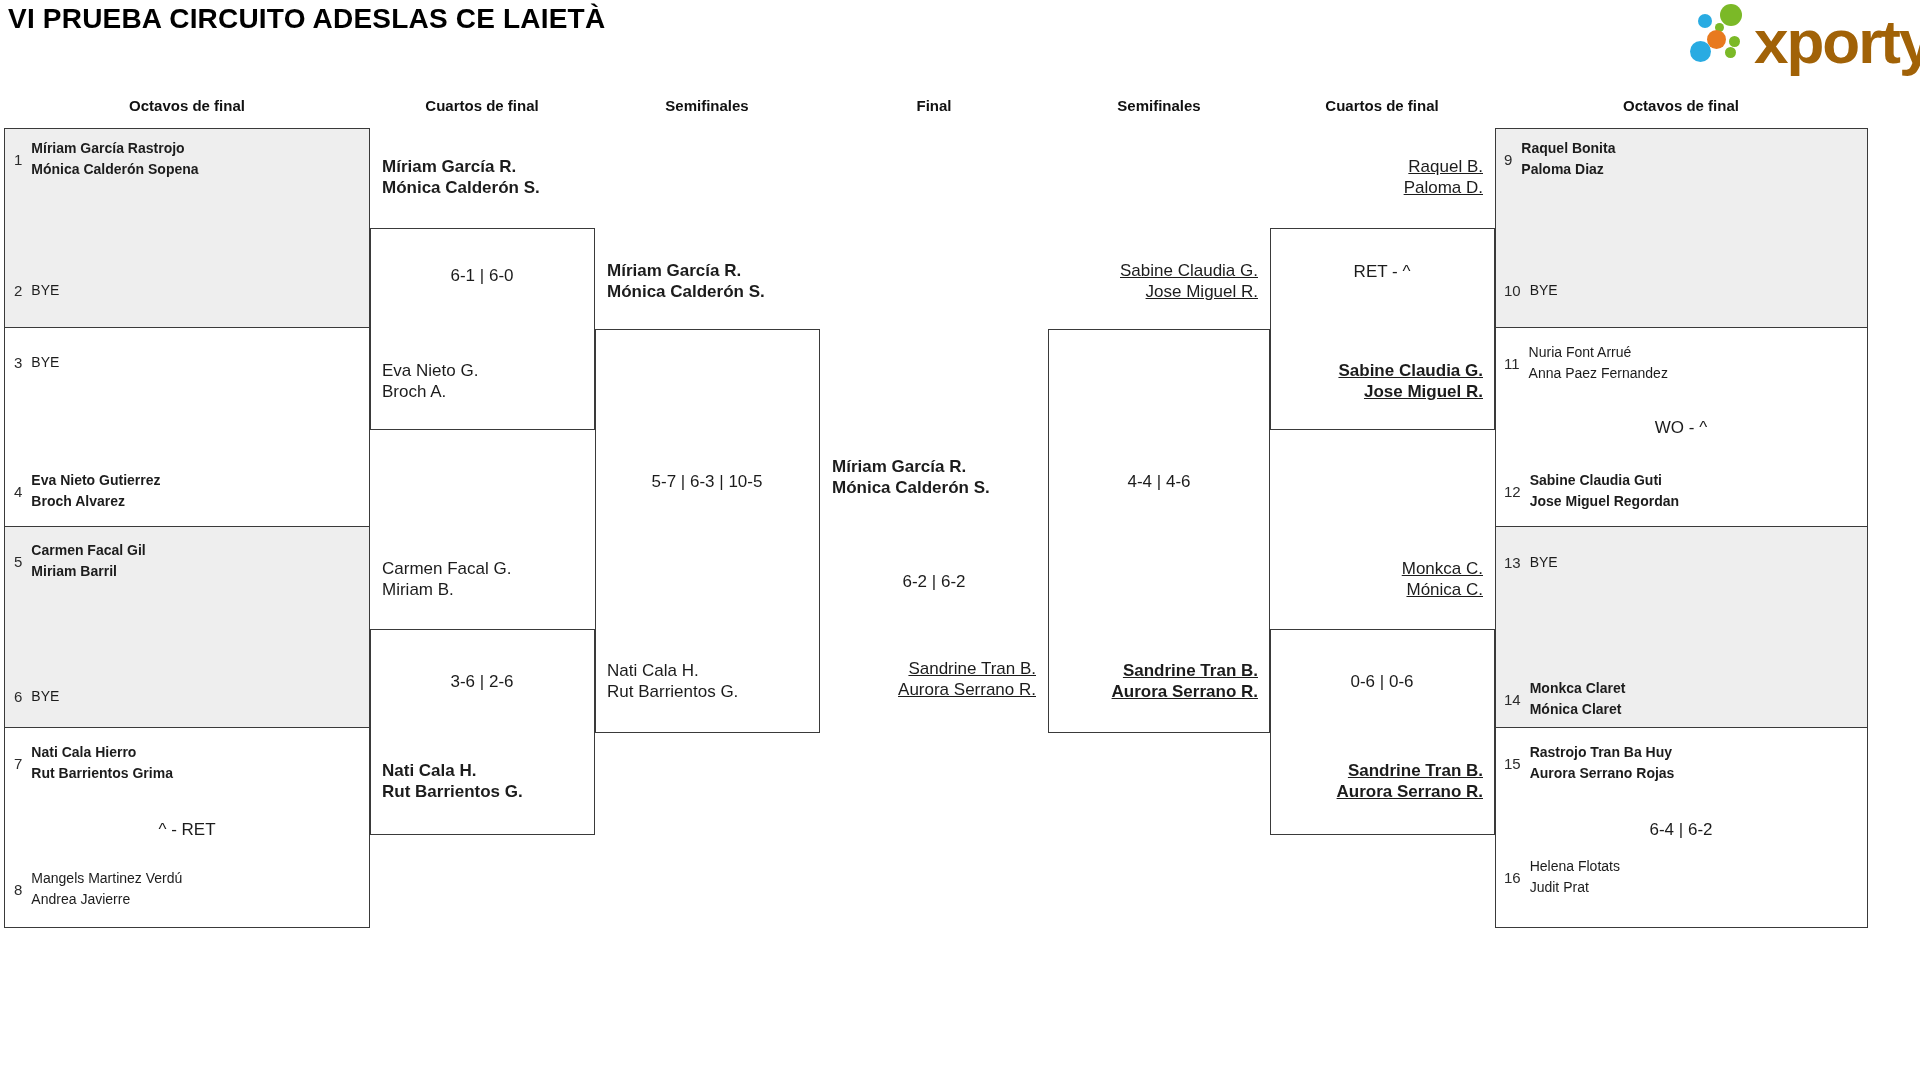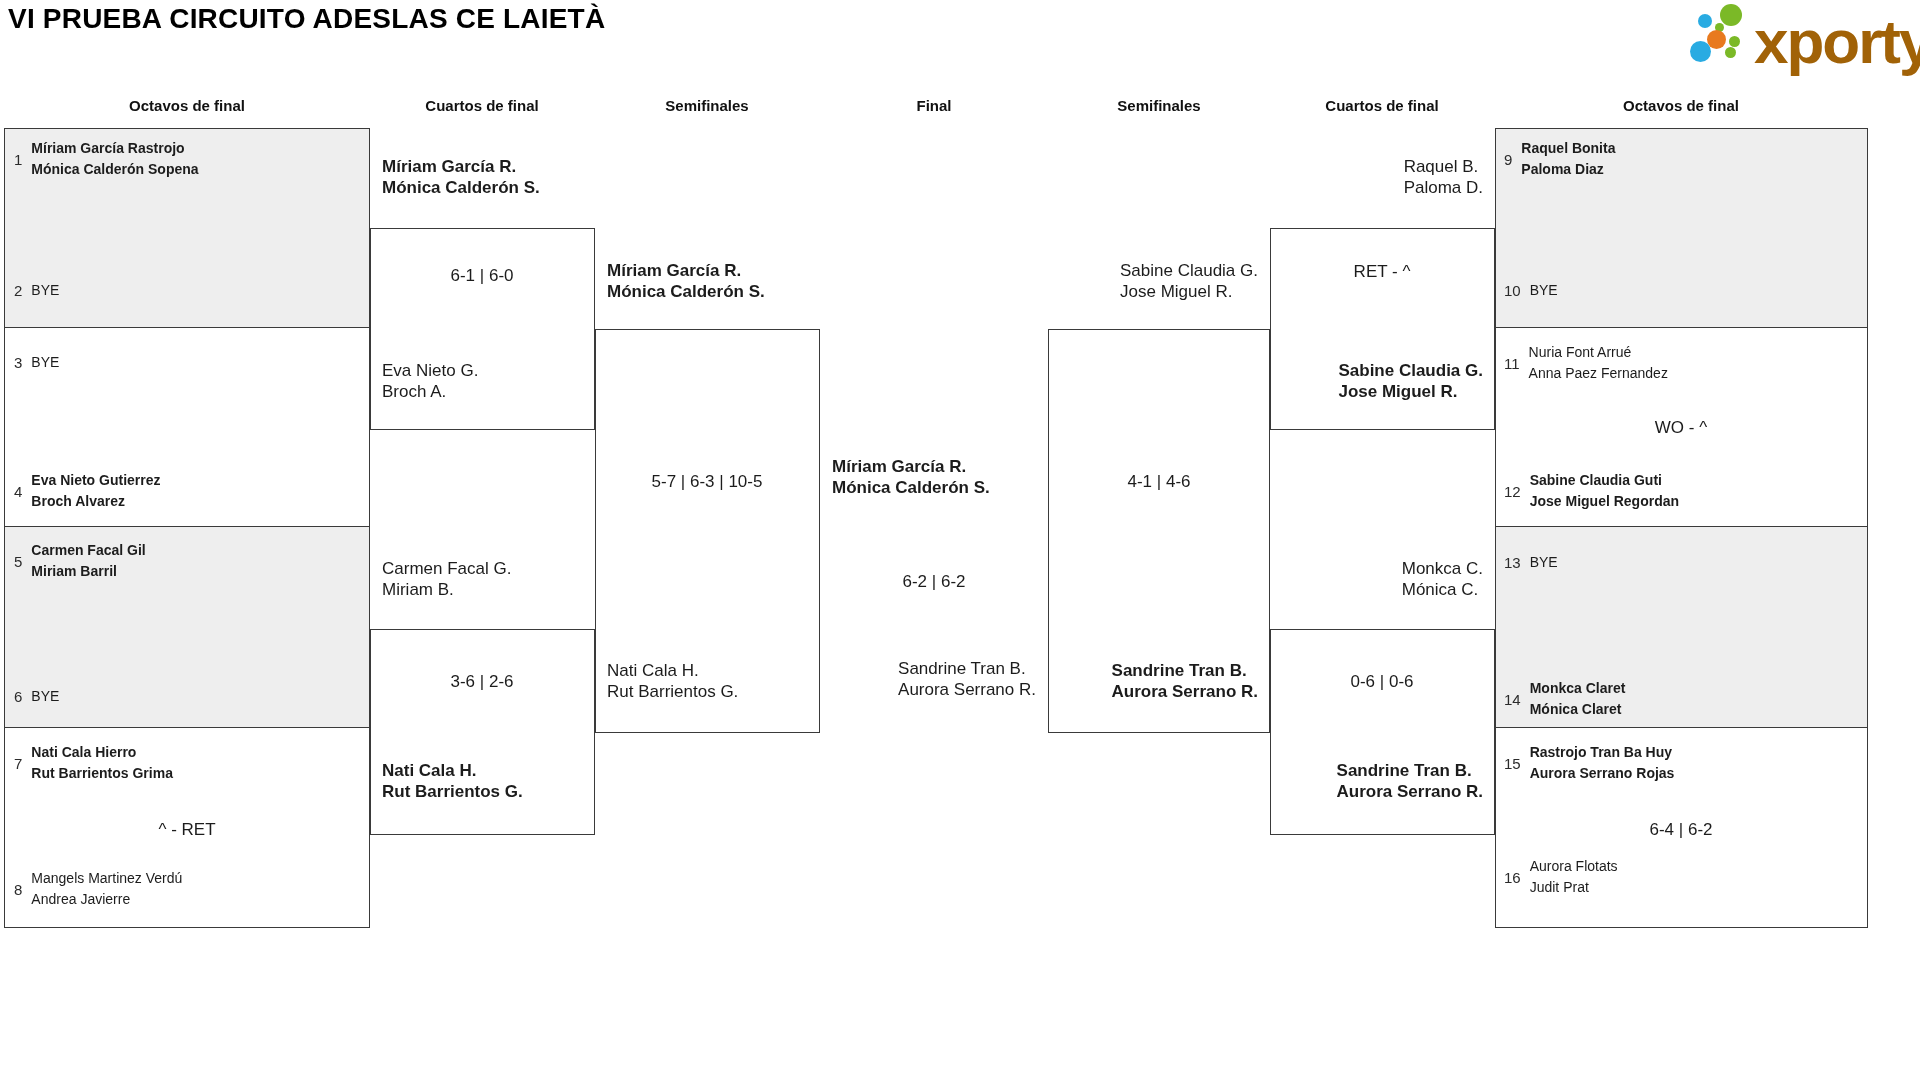--- a/index.html
+++ b/index.html
@@ -9,21 +9,21 @@
   .title{position:absolute;left:8px;top:2px;font-size:28px;line-height:34px;
          font-weight:600;color:#000;letter-spacing:.2px;}
   .hdr{position:absolute;top:97px;transform:translateX(-50%);font-size:15px;
        font-weight:bold;color:#111;white-space:nowrap;}
   .bx{position:absolute;border:1px solid #3a3a3a;box-sizing:border-box;background:#fff;}
   .bx.shade{background:#eeeeee;}
   .slot{position:absolute;display:flex;align-items:center;gap:9px;}
   .seed{font-size:15px;color:#2b2b2b;}
   .names{font-size:14px;line-height:21px;}
   .team{position:absolute;font-size:17px;line-height:21px;}
-  .team.ar{text-align:left;}
+  .team.ar{text-align:right;text-decoration:underline;}
   .winner{font-weight:bold;}
   .score{position:absolute;transform:translateX(-50%);font-size:17px;color:#1c1c1c;white-space:nowrap;}
   .logo{position:absolute;left:1688px;top:4px;width:225px;height:62px;display:block;text-decoration:none;}
   .dot{position:absolute;border-radius:50%;}
   .dot-blue{background:#29abe2;}
   .dot-green{background:#7bb927;}
   .dot-orange{background:#e87a1e;}
   .wordmark{position:absolute;left:60px;top:2px;font-size:62px;font-weight:bold;
             color:#a16207;letter-spacing:-2px;margin-left:6px;}
 </style>
@@ -163,21 +163,21 @@
     <span class="seed">15</span>
     <div class="names winner">
       <div>Rastrojo Tran Ba Huy</div>
       <div>Aurora Serrano Rojas</div>
     </div>
   </div>
   <div class="score" style="left:1681px;top:820px">6-4 | 6-2</div>
   <div class="slot" style="left:1504px;top:856px">
     <span class="seed">16</span>
     <div class="names">
-      <div>Aurora Flotats</div>
+      <div>Helena Flotats</div>
       <div>Judit Prat</div>
     </div>
   </div>
 
   <div class="team winner" style="left:382px;top:156px">
     <div>Míriam García R.</div>
     <div>Mónica Calderón S.</div>
   </div>
   <div class="score" style="left:482px;top:266px">6-1 | 6-0</div>
   <div class="team" style="left:382px;top:360px">
@@ -220,21 +220,21 @@
   <div class="score" style="left:707px;top:472px">5-7 | 6-3 | 10-5</div>
   <div class="team" style="left:607px;top:660px">
     <div>Nati Cala H.</div>
     <div>Rut Barrientos G.</div>
   </div>
 
   <div class="team ar" style="right:662px;top:260px">
     <div>Sabine Claudia G.</div>
     <div>Jose Miguel R.</div>
   </div>
-  <div class="score" style="left:1159px;top:472px">4-1 | 4-6</div>
+  <div class="score" style="left:1159px;top:472px">4-4 | 4-6</div>
   <div class="team ar winner" style="right:662px;top:660px">
     <div>Sandrine Tran B.</div>
     <div>Aurora Serrano R.</div>
   </div>
 
   <div class="team winner" style="left:832px;top:456px">
     <div>Míriam García R.</div>
     <div>Mónica Calderón S.</div>
   </div>
   <div class="score" style="left:934px;top:572px">6-2 | 6-2</div>

